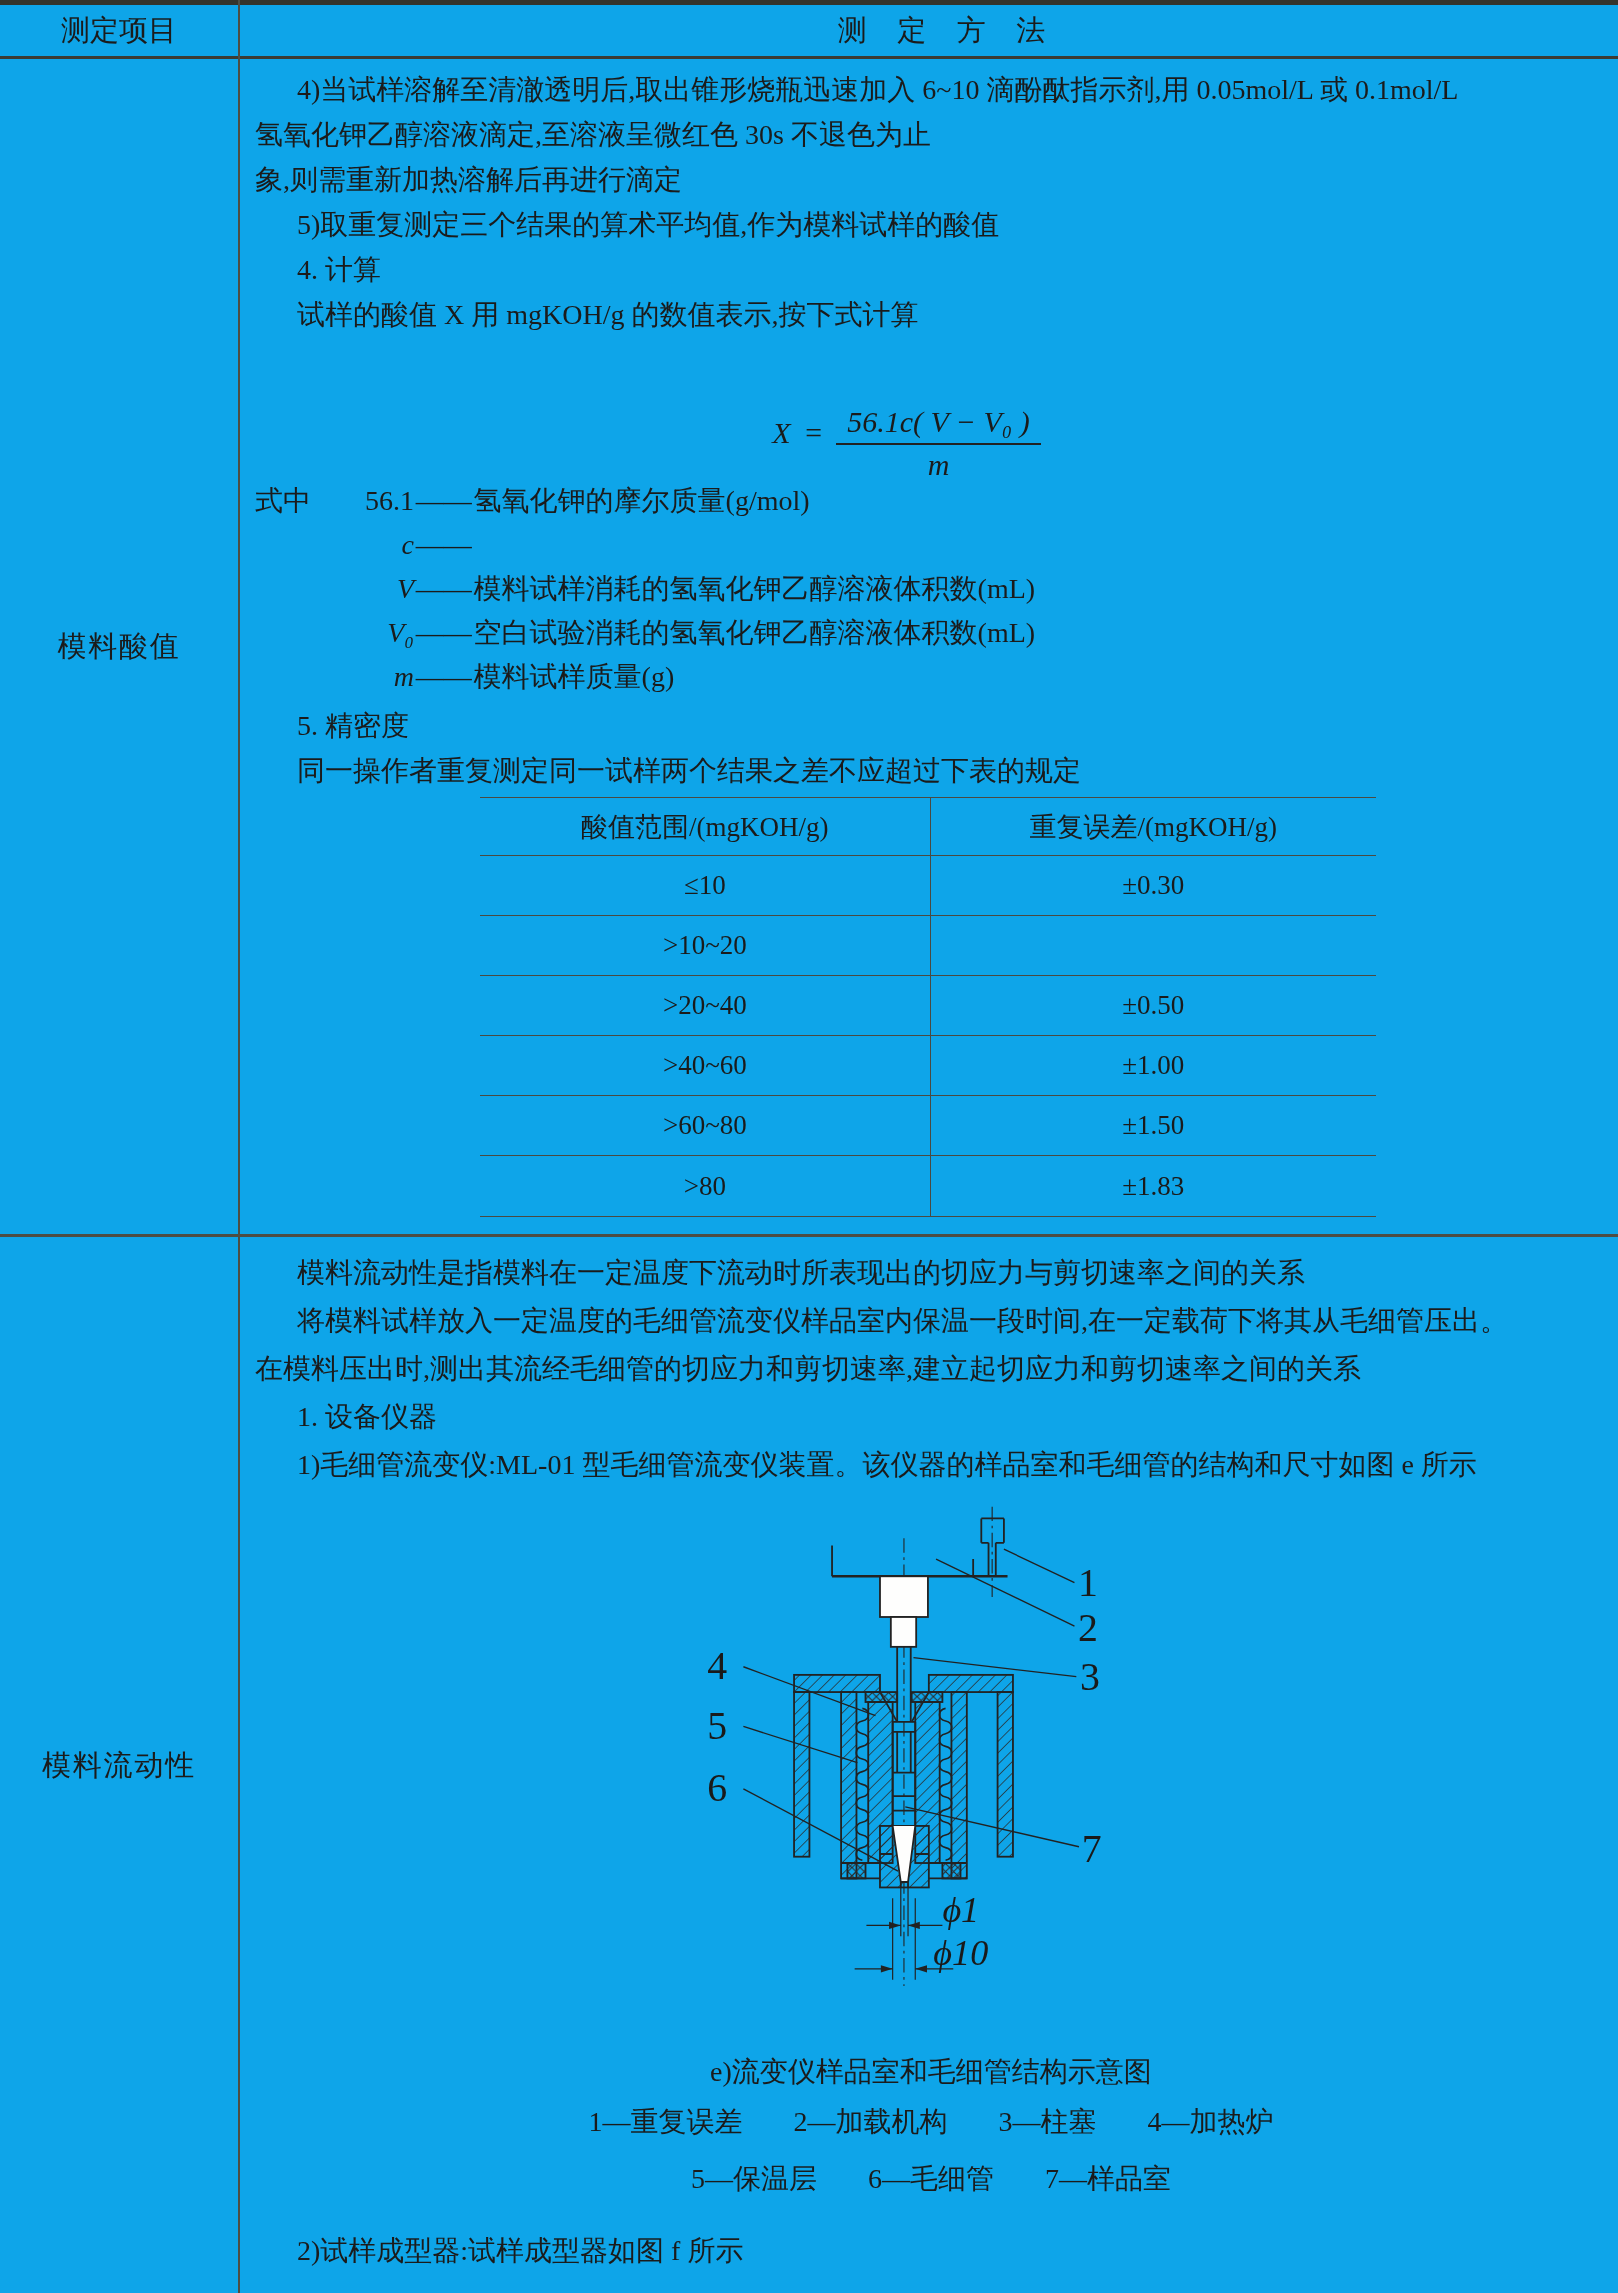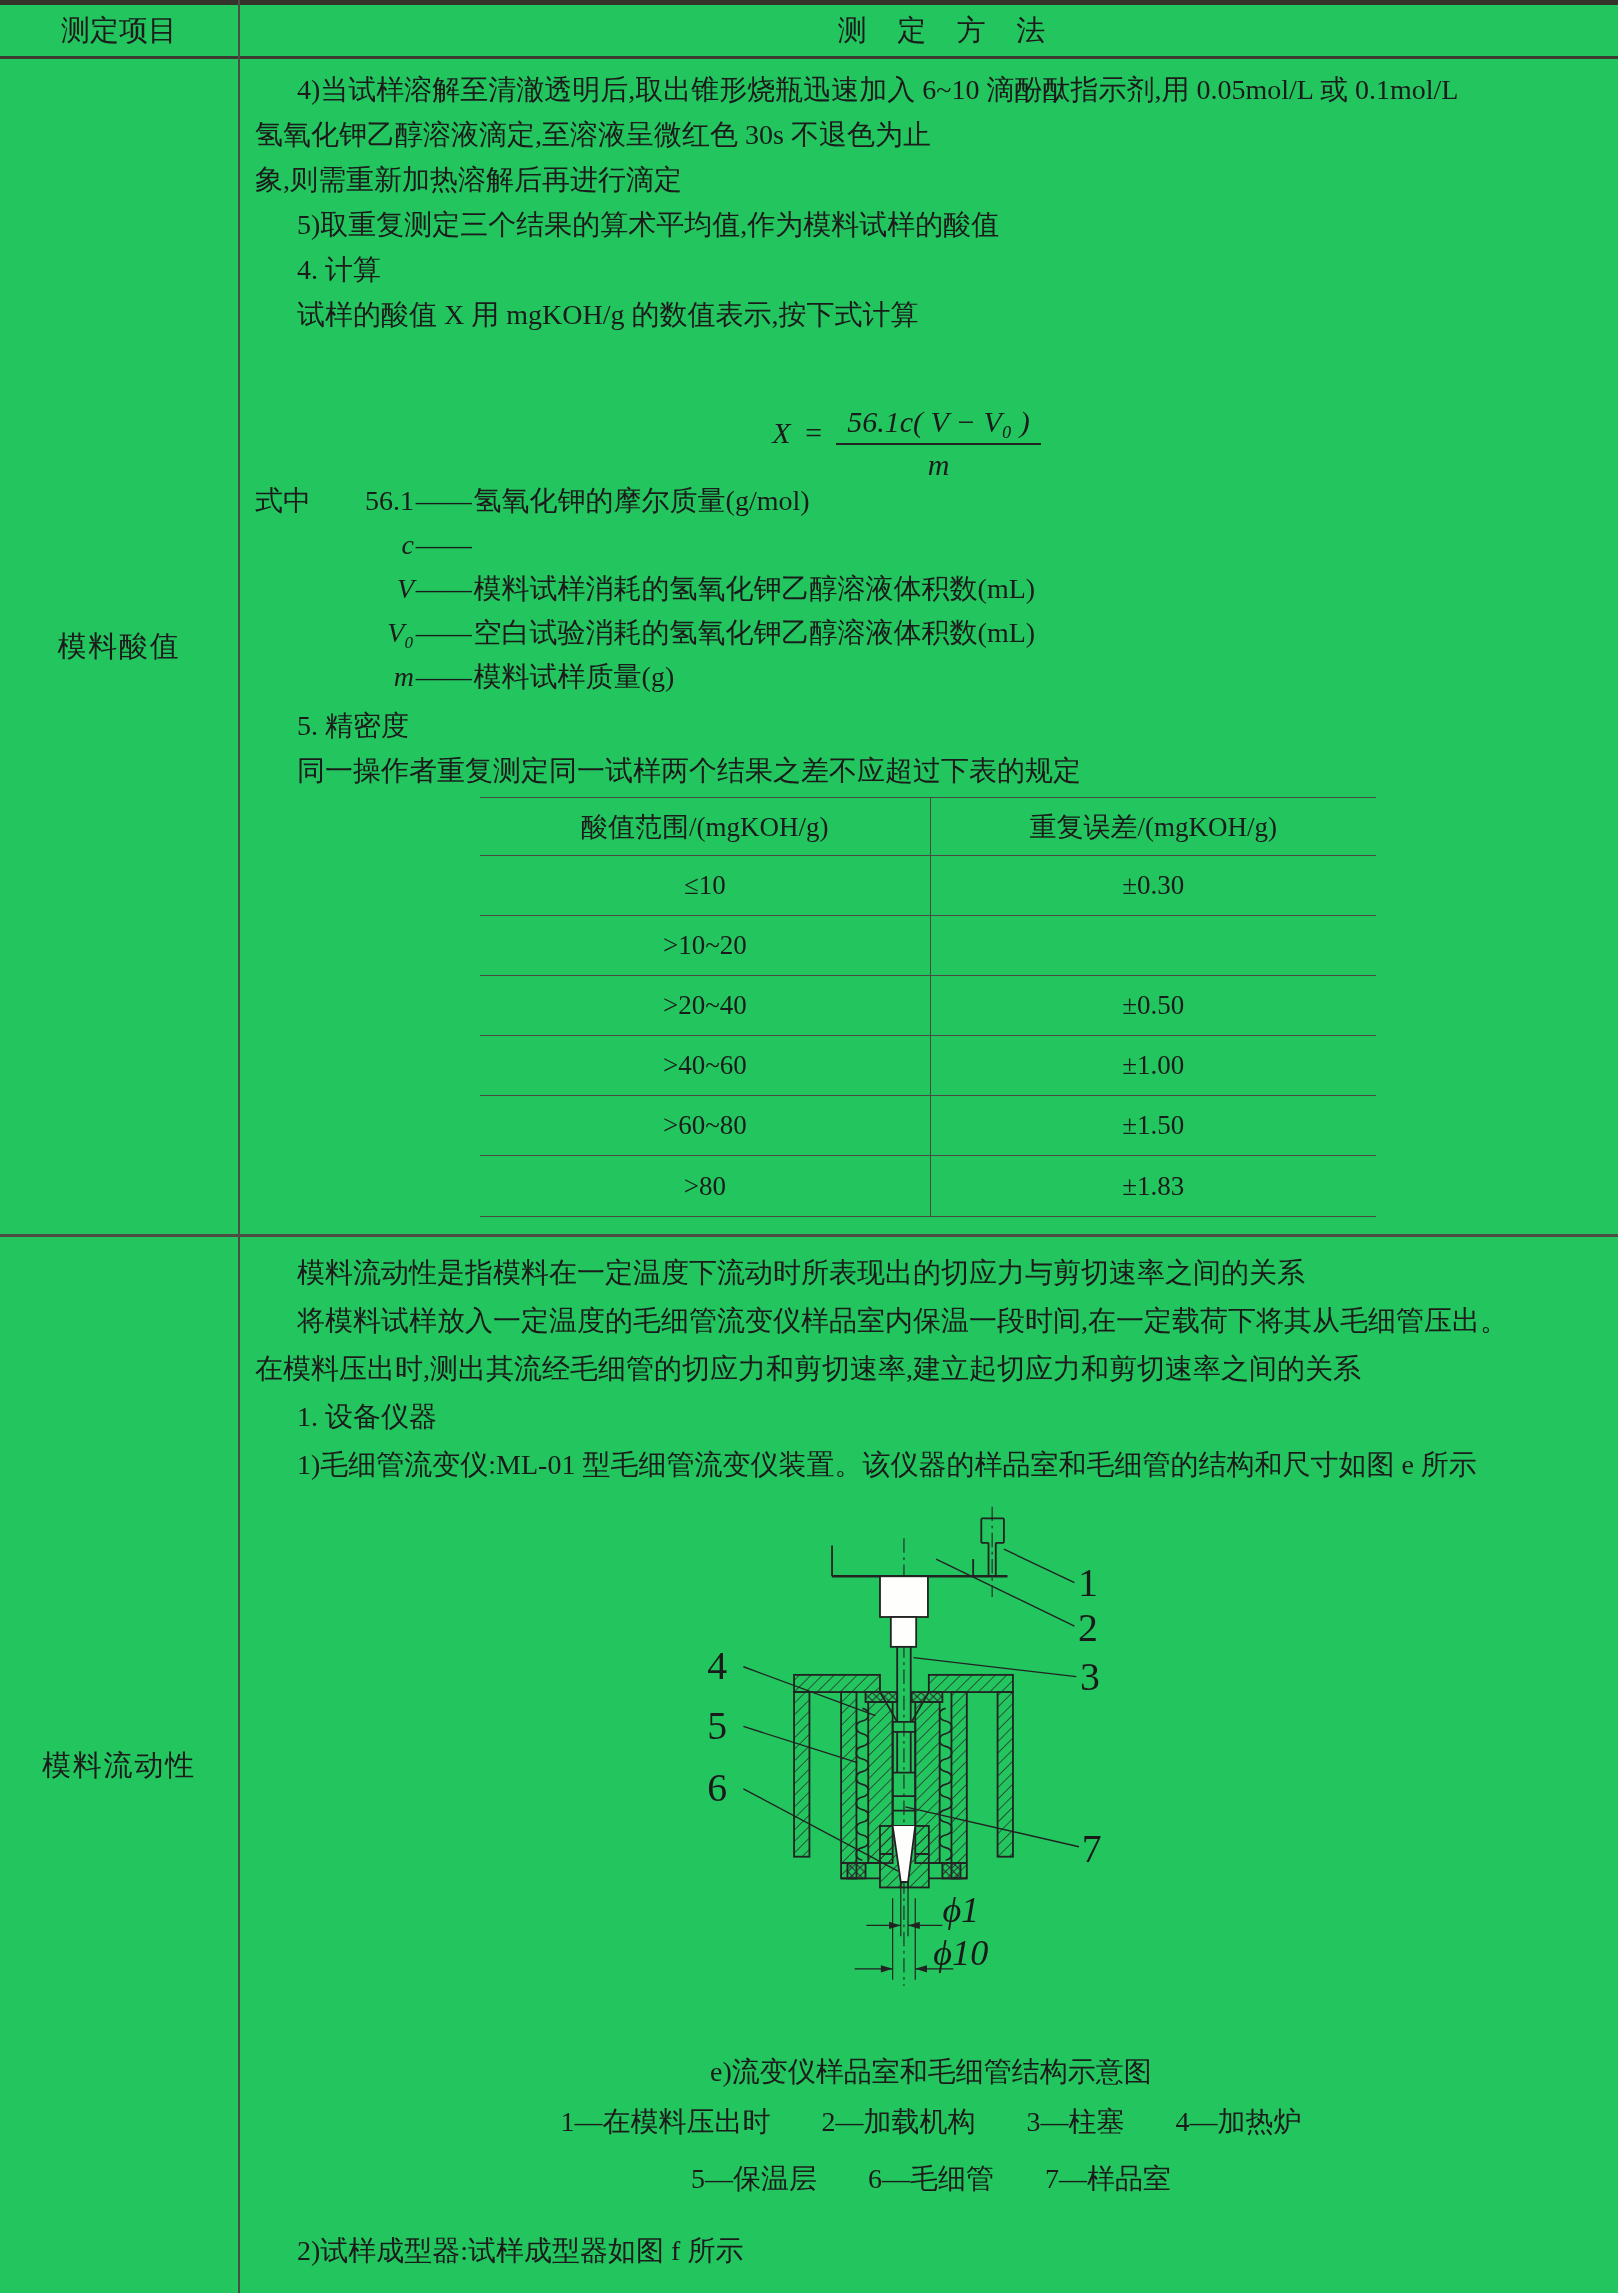--- a/index.html
+++ b/index.html
@@ -1,16 +1,16 @@
 <!DOCTYPE html>
 <html style="font-size:14.5px"><head>
 <meta charset="utf-8">
 <style>
   html,body{margin:0;padding:0;background:#e8e8e8;}
-  .page{position:relative;width:1618px;height:2293px;background:#22c55e;overflow:hidden;
+  .page{position:relative;width:1618px;height:2293px;background:#0ea5e9;overflow:hidden;
         font-family:"Liberation Serif","DejaVu Serif",serif;color:#1b1b1b;}
   
   .top-border{position:absolute;left:0;top:0;width:100%;height:4.5px;background:#34342c;}
   .header-sep{position:absolute;left:0;top:56px;width:100%;height:2.7px;background:#3c3c33;}
   .col-sep{position:absolute;left:238px;top:0;width:1.8px;height:2293px;background:#4d4d44;}
   .row-sep{position:absolute;left:0;top:1234px;width:100%;height:2.7px;background:#4d4d44;}
   
   .h-item{position:absolute;left:0;top:4.5px;width:238px;height:52px;display:flex;align-items:center;justify-content:center;font-size:29px;}
   .h-method{position:absolute;left:240px;top:4.5px;width:1379px;height:52px;display:flex;align-items:center;justify-content:center;font-size:29px;letter-spacing:1.05em;text-indent:1.05em;padding-left:12px;}
   
@@ -293,21 +293,21 @@
       <text x="506" y="408">7</text>
       <text x="352" y="474" font-size="40" font-style="italic">ϕ1</text>
       <text x="342" y="522" font-size="40" font-style="italic">ϕ10</text>
     </g>
   </svg>
 
   <div class="fig-caption">e)流变仪样品室和毛细管结构示意图</div>
   <div class="legend">
     
   
-      <span class="lg-item"><span>1</span><span>—</span><span>在模料压出时</span></span>
+      <span class="lg-item"><span>1</span><span>—</span><span>重复误差</span></span>
     
       <span class="lg-item"><span>2</span><span>—</span><span>加载机构</span></span>
     
       <span class="lg-item"><span>3</span><span>—</span><span>柱塞</span></span>
     
       <span class="lg-item"><span>4</span><span>—</span><span>加热炉</span></span>
     </div>
   <div class="legend legend2">
     
   

